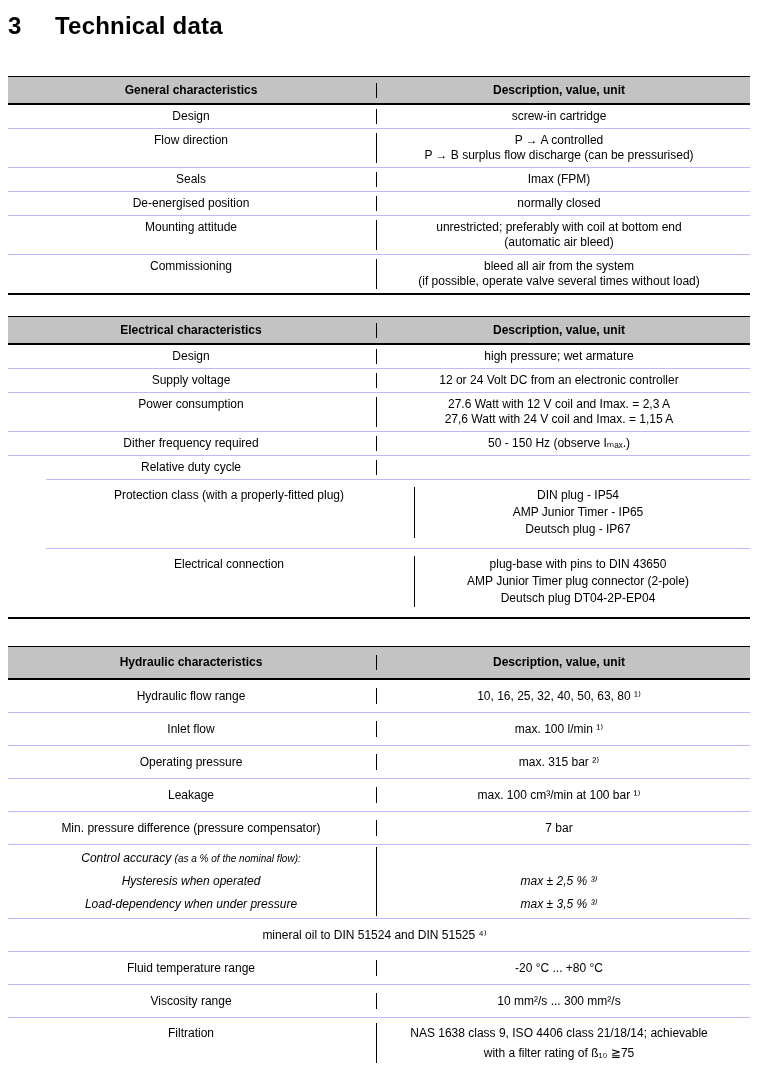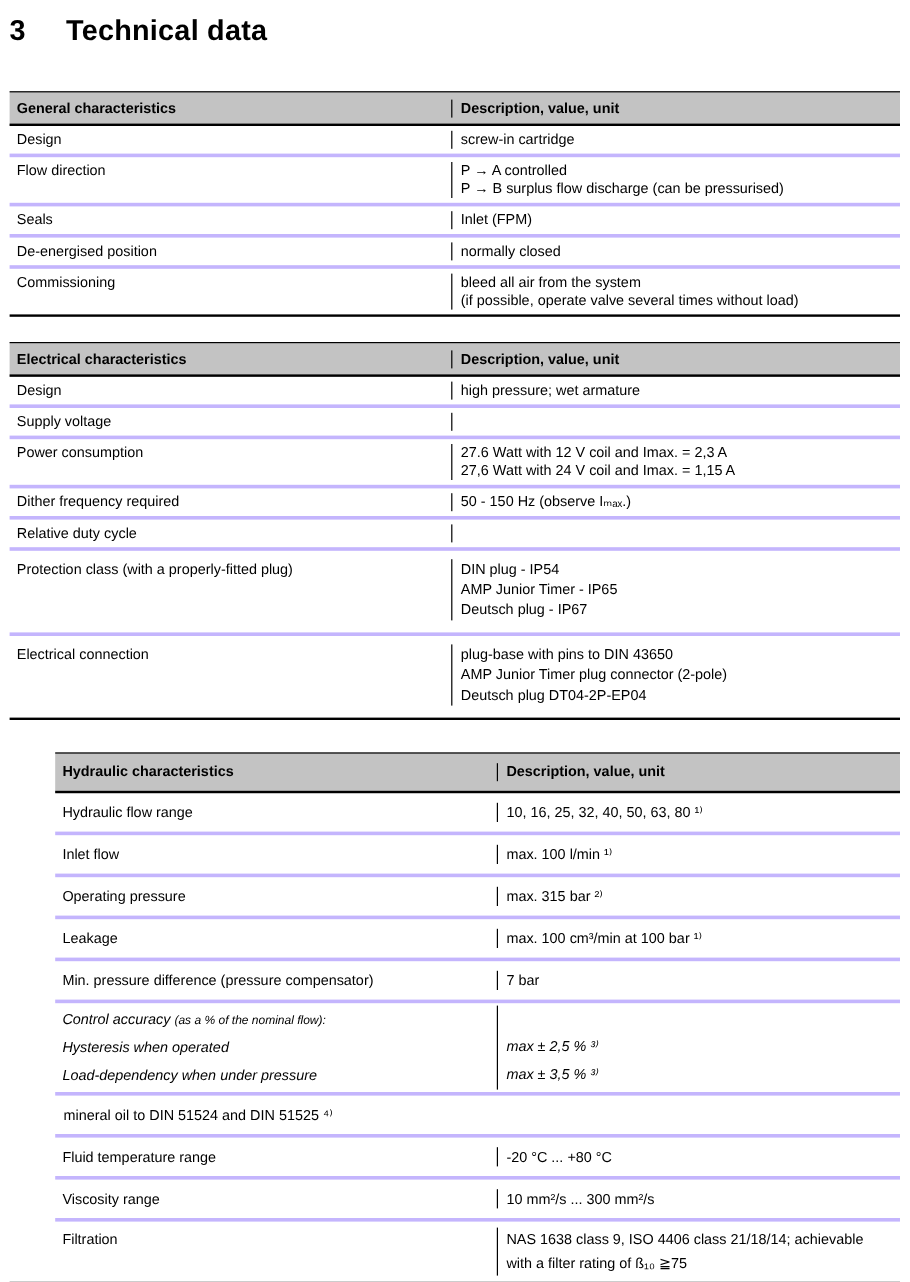--- a/index.html
+++ b/index.html
@@ -6,35 +6,35 @@
   body{
     width:758px;height:1068px;background:#ffffff;color:#000;
     font-family:"Liberation Sans","DejaVu Sans",sans-serif;
   }
   .page{padding:10px 8px 0 8px;box-sizing:border-box;}
   .title{font-weight:bold;font-size:24px;letter-spacing:0.2px;margin:2px 0 36px 0;}
   .title .tnum{display:inline-block;width:47px;}
   .tbl{width:742px;border-bottom:2px solid #000;background:#fff;}
   .tbl.t1{margin-bottom:21px;}
   .tbl.t2{margin-bottom:27px;}
-  .row{display:flex;padding:4px 0;}
+  .row{display:flex;padding:4px 0;text-align:center;}
   .row.head{
     background:#c3c3c3;font-weight:bold;
     border-top:1px solid #000;border-bottom:2px solid #000;
     padding:6px 0 5px 0;
   }
-  .rows > .row{border-top:3px solid #c4b5fd;}
+  .rows > .row{border-top:1px solid #c4b5fd;}
   .rows > .row:first-child{border-top:none;}
   .c1{width:369px;padding:0 8px 0 6px;box-sizing:border-box;border-right:1px solid #000;}
   .c2{flex:1;padding:0 16px 0 7px;box-sizing:border-box;}
   .line{line-height:15px;font-size:12px;}
   .head .c1,.head .c2{font-size:12px;line-height:15px;}
-  .t3 .row{padding:8px 0;margin-left:38px;}
+  .t3 .row{padding:8px 0;}
   .t3 .line{line-height:16px;}
-  .row.v-roomy{padding:7px 0 10px 0;}
+  .row.v-roomy{padding:7px 0 10px 0;margin-left:38px;}
   .row.v-roomy .line{line-height:17px;}
   .t3 .row.v-control{padding:2px 0;font-style:italic;}
   .t3 .v-control .line{line-height:23px;}
   .t3 .row.v-filter{padding:5px 0;}
   .t3 .v-filter .line{line-height:20px;}
   .small{font-size:10px;}
 </style>
 </head>
 <body>
 
@@ -65,29 +65,38 @@
           <div class="c2">
             <div class="line">P → A controlled</div>
             <div class="line">P → B surplus flow discharge (can be pressurised)</div>
           </div>
         </div>
         <div class="row">
           <div class="c1">
             <div class="line">Seals</div>
           </div>
           <div class="c2">
-            <div class="line">Inlet (FPM)</div>
+            <div class="line">Imax (FPM)</div>
           </div>
         </div>
         <div class="row">
           <div class="c1">
             <div class="line">De-energised position</div>
           </div>
           <div class="c2">
             <div class="line">normally closed</div>
+          </div>
+        </div>
+        <div class="row">
+          <div class="c1">
+            <div class="line">Mounting attitude</div>
+          </div>
+          <div class="c2">
+            <div class="line">unrestricted; preferably with coil at bottom end</div>
+            <div class="line">(automatic air bleed)</div>
           </div>
         </div>
         <div class="row">
           <div class="c1">
             <div class="line">Commissioning</div>
           </div>
           <div class="c2">
             <div class="line">bleed all air from the system</div>
             <div class="line">(if possible, operate valve several times without load)</div>
           </div>
@@ -106,20 +115,23 @@
             <div class="line">Design</div>
           </div>
           <div class="c2">
             <div class="line">high pressure; wet armature</div>
           </div>
         </div>
         <div class="row">
           <div class="c1">
             <div class="line">Supply voltage</div>
           </div>
+          <div class="c2">
+            <div class="line">12 or 24 Volt DC from an electronic controller</div>
+          </div>
         </div>
         <div class="row">
           <div class="c1">
             <div class="line">Power consumption</div>
           </div>
           <div class="c2">
             <div class="line">27.6 Watt with 12 V coil and Imax. = 2,3 A</div>
             <div class="line">27,6 Watt with 24 V coil and Imax. = 1,15 A</div>
           </div>
         </div>

